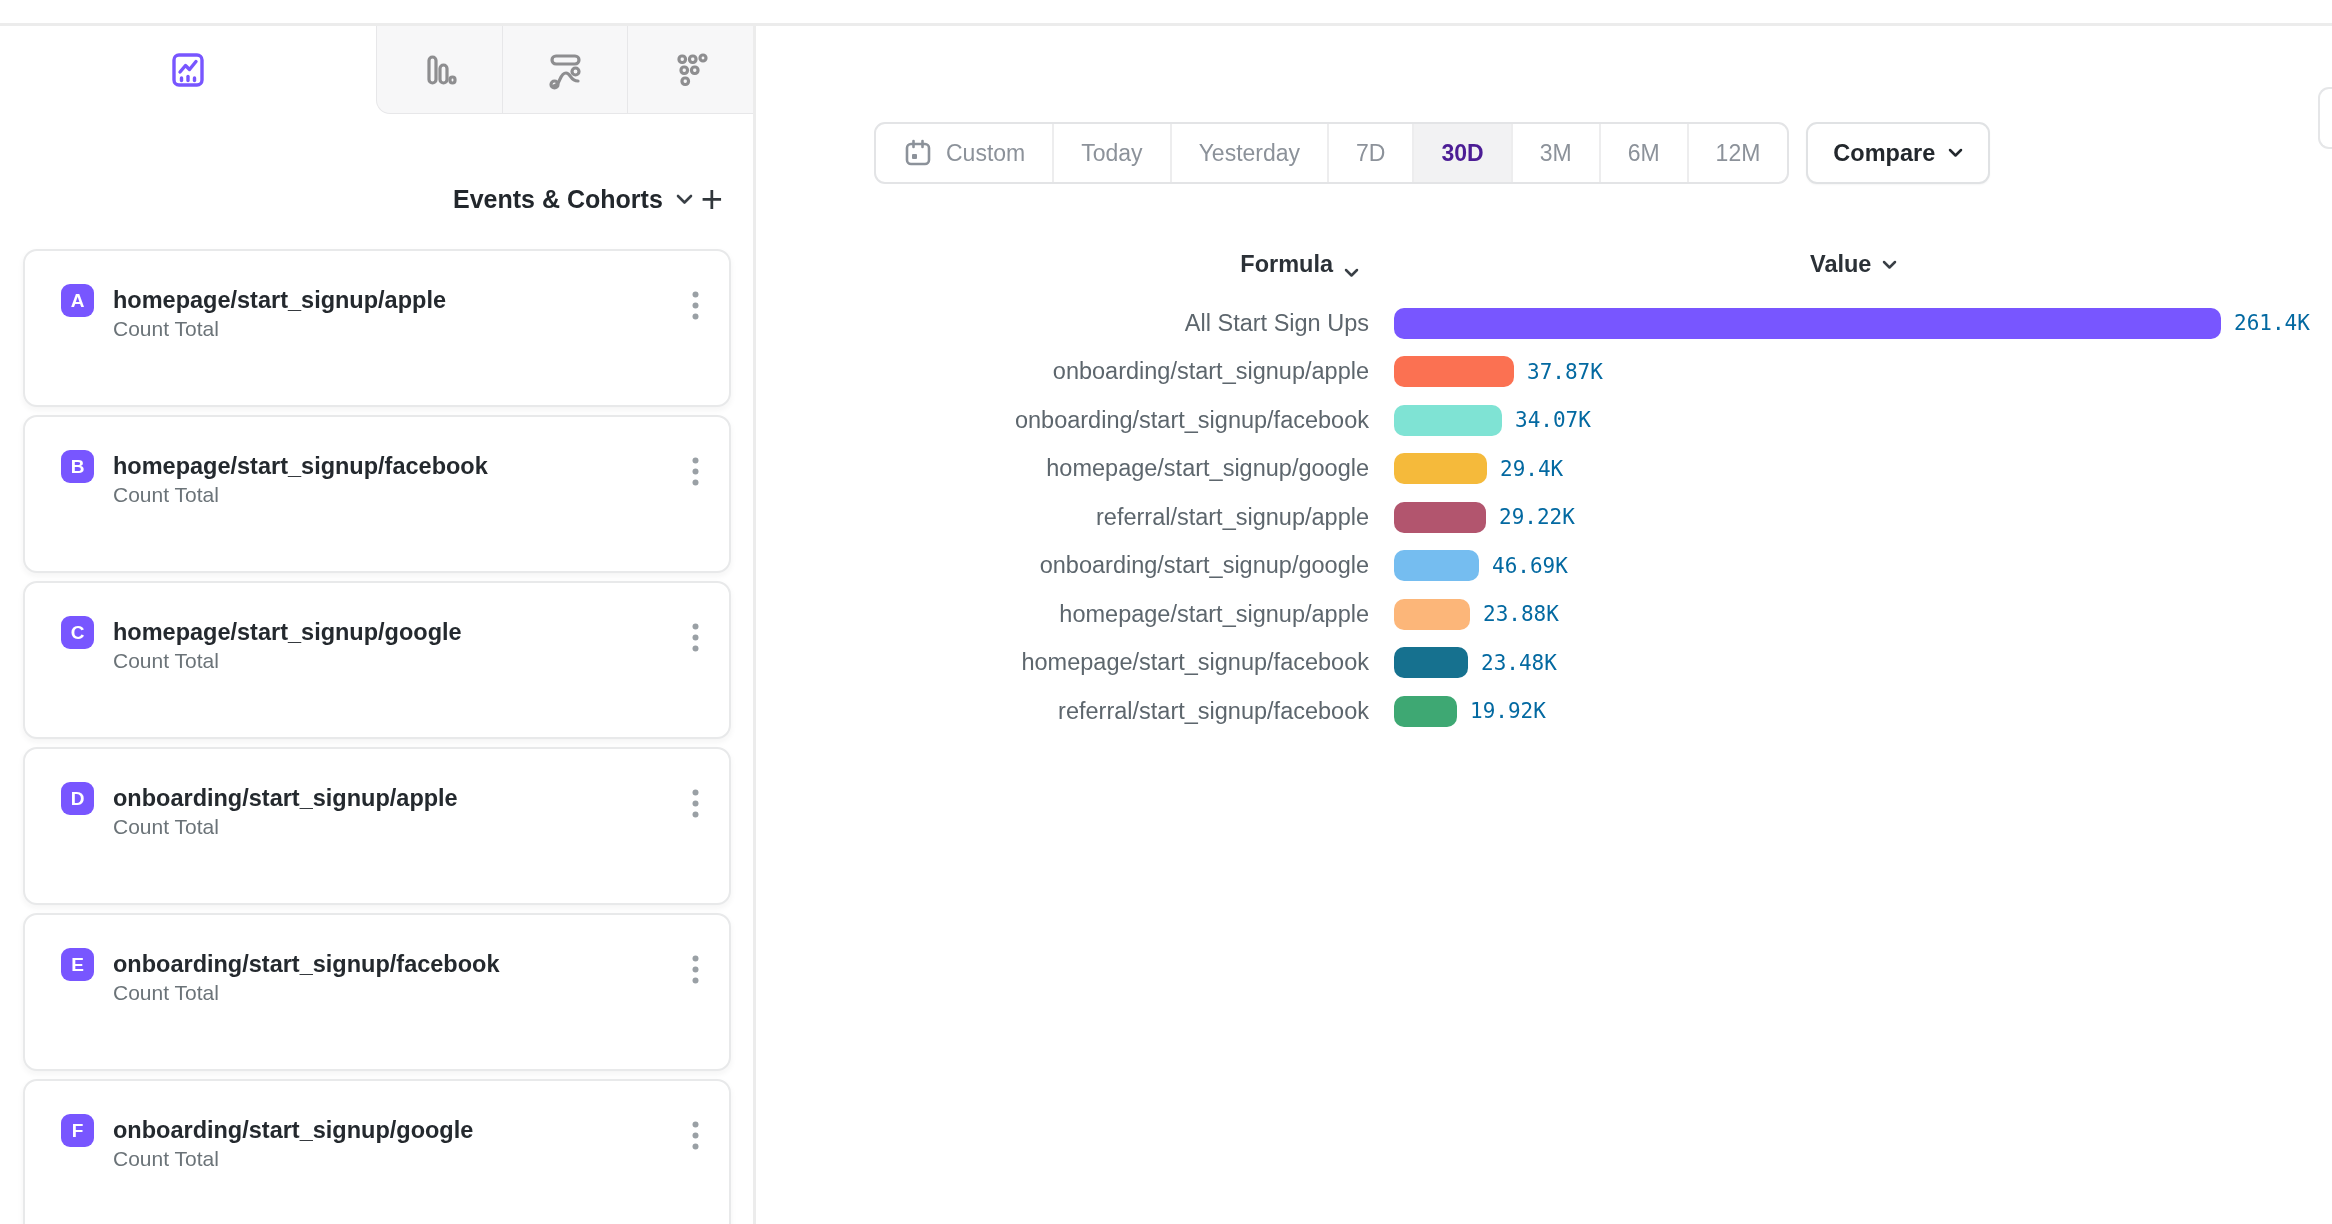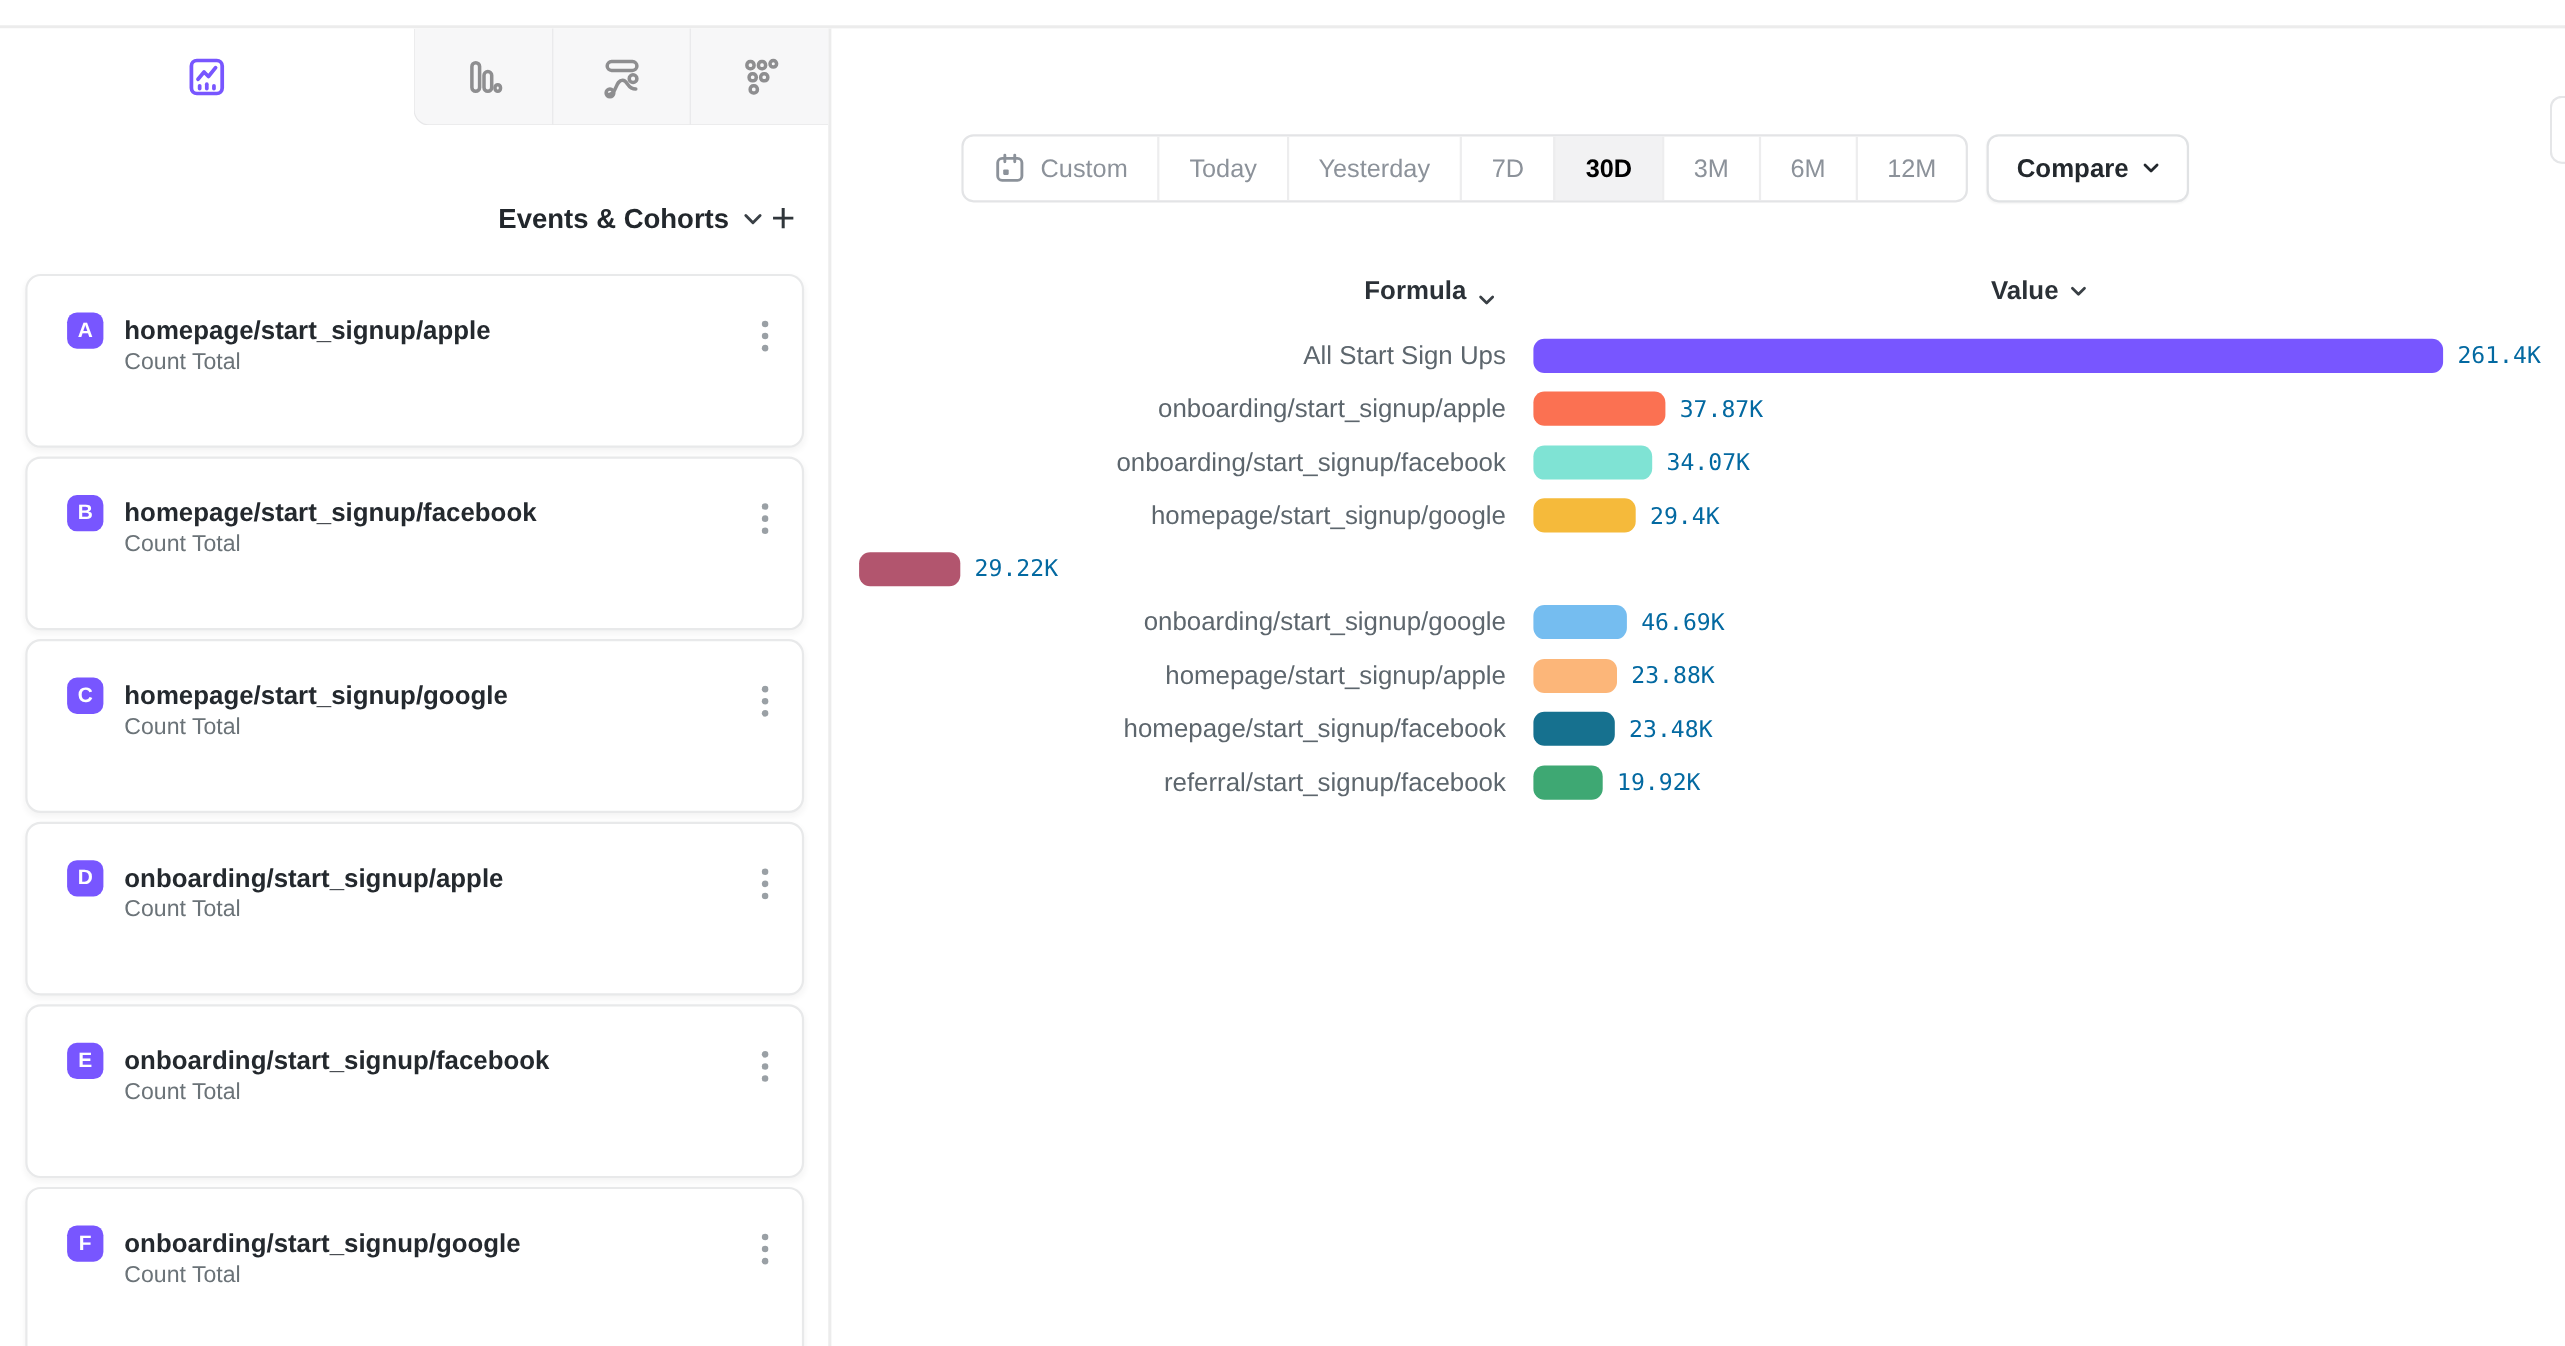--- a/index.html
+++ b/index.html
@@ -33,21 +33,21 @@
   .card-title{margin-left:19px;font-size:23.5px;font-weight:600;color:#24292e;white-space:nowrap;}
   .kebab{position:absolute;right:26px;top:36px;cursor:pointer;padding:4px;}
   .card-subtitle{margin-left:52px;font-size:21px;color:#6b7378;}
 
   
   .main{flex:1;position:relative;background:#fff;}
   .controls{display:flex;align-items:stretch;margin:96px 0 0 118px;}
   .range{display:flex;background:#fff;border:2px solid #e3e4e6;border-radius:11px;height:62px;box-sizing:border-box;overflow:hidden;}
   .range-item{display:flex;align-items:center;gap:13px;padding:0 27px;font-size:23px;color:#8c929a;cursor:pointer;white-space:nowrap;}
   .range-item + .range-item{border-left:2px solid #ededee;}
-  .range-item.active{background:#f2f2f3;color:#000000;font-weight:700;justify-content:center;}
+  .range-item.active{background:#f2f2f3;color:#4c1d95;font-weight:700;justify-content:center;}
   .compare-btn{margin-left:17px;display:flex;align-items:center;gap:13px;background:#fff;border:2px solid #e0e2e4;
     border-radius:11px;height:62px;box-sizing:border-box;padding:0 25px;font-size:23.5px;font-weight:700;color:#23282d;
     box-shadow:0 1px 2px rgba(0,0,0,.04);cursor:pointer;}
   .edge-btn{position:absolute;top:61px;right:0;width:14px;height:62px;box-sizing:border-box;background:#fff;
     border:2px solid #e5e6e8;border-right:none;border-radius:11px 0 0 11px;}
 
   .chart{margin-top:67px;}
   .chart-header{display:flex;align-items:center;font-size:23.5px;font-weight:700;color:#2b3137;margin-bottom:21px;}
   .h-formula{width:613px;display:flex;justify-content:flex-end;align-items:flex-end;gap:11px;padding-right:10px;box-sizing:border-box;cursor:pointer;}
   .h-value{margin-left:441px;display:flex;align-items:center;gap:11px;cursor:pointer;}
@@ -312,20 +312,21 @@
     <div class="crow-value">34.07K</div>
   </div>
 
   <div class="crow">
     <div class="crow-label">homepage/start_signup/google</div>
     <div class="crow-bar" style="width: 93px; background: rgb(245, 186, 59);"></div>
     <div class="crow-value">29.4K</div>
   </div>
 
   <div class="crow">
+    <div class="crow-label">referral/start_signup/apple</div>
     <div class="crow-bar" style="width: 92px; background: rgb(178, 85, 110);"></div>
     <div class="crow-value">29.22K</div>
   </div>
 
   <div class="crow">
     <div class="crow-label">onboarding/start_signup/google</div>
     <div class="crow-bar" style="width: 85px; background: rgb(117, 189, 240);"></div>
     <div class="crow-value">46.69K</div>
   </div>
 

